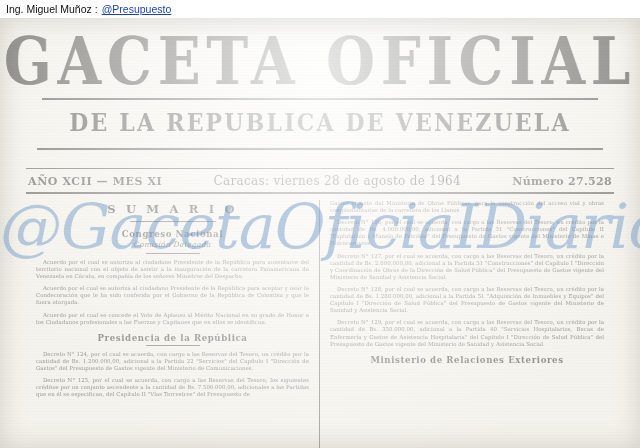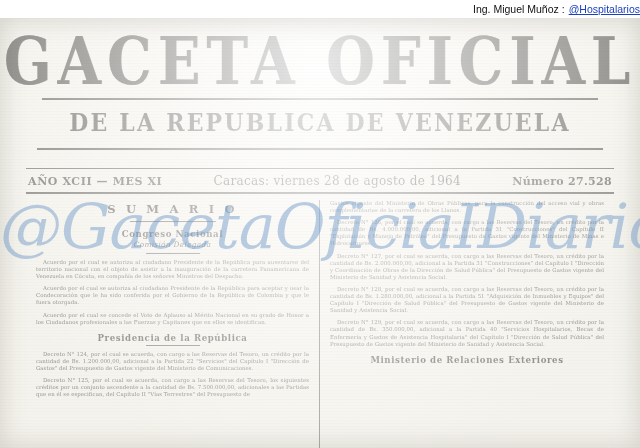--- a/index.html
+++ b/index.html
@@ -30,21 +30,20 @@
     height: 18px;
     background: #ffffff;
     font-family: "Liberation Sans", sans-serif;
     font-size: 10.5px;
     color: #111;
     display: flex;
     align-items: center;
     padding-left: 6px;
     box-sizing: border-box;
     z-index: 6;
-    justify-content: flex-end;
   }
   .credit-bar .handle {
     color: #1a3fbf;
     text-decoration: underline;
   }
 
   
   .sheet {
     position: absolute;
     top: 18px;
@@ -238,21 +237,21 @@
   }
 </style>
 </head>
 <body>
 
 <div class="page">
 
   <div class="credit-bar">
     <span>Ing. Miguel Muñoz :</span>
     <span style="width:4px"></span>
-    <span class="handle">@Hospitalarios</span>
+    <span class="handle">@Presupuesto</span>
   </div>
 
   <div class="sheet">
 
     <div class="masthead">
       <div class="masthead-title">GACETA  OFICIAL</div>
       <div class="masthead-rule"></div>
       <div class="masthead-sub">DE LA REPUBLICA DE VENEZUELA</div>
       <div class="masthead-rule2"></div>
     </div>

